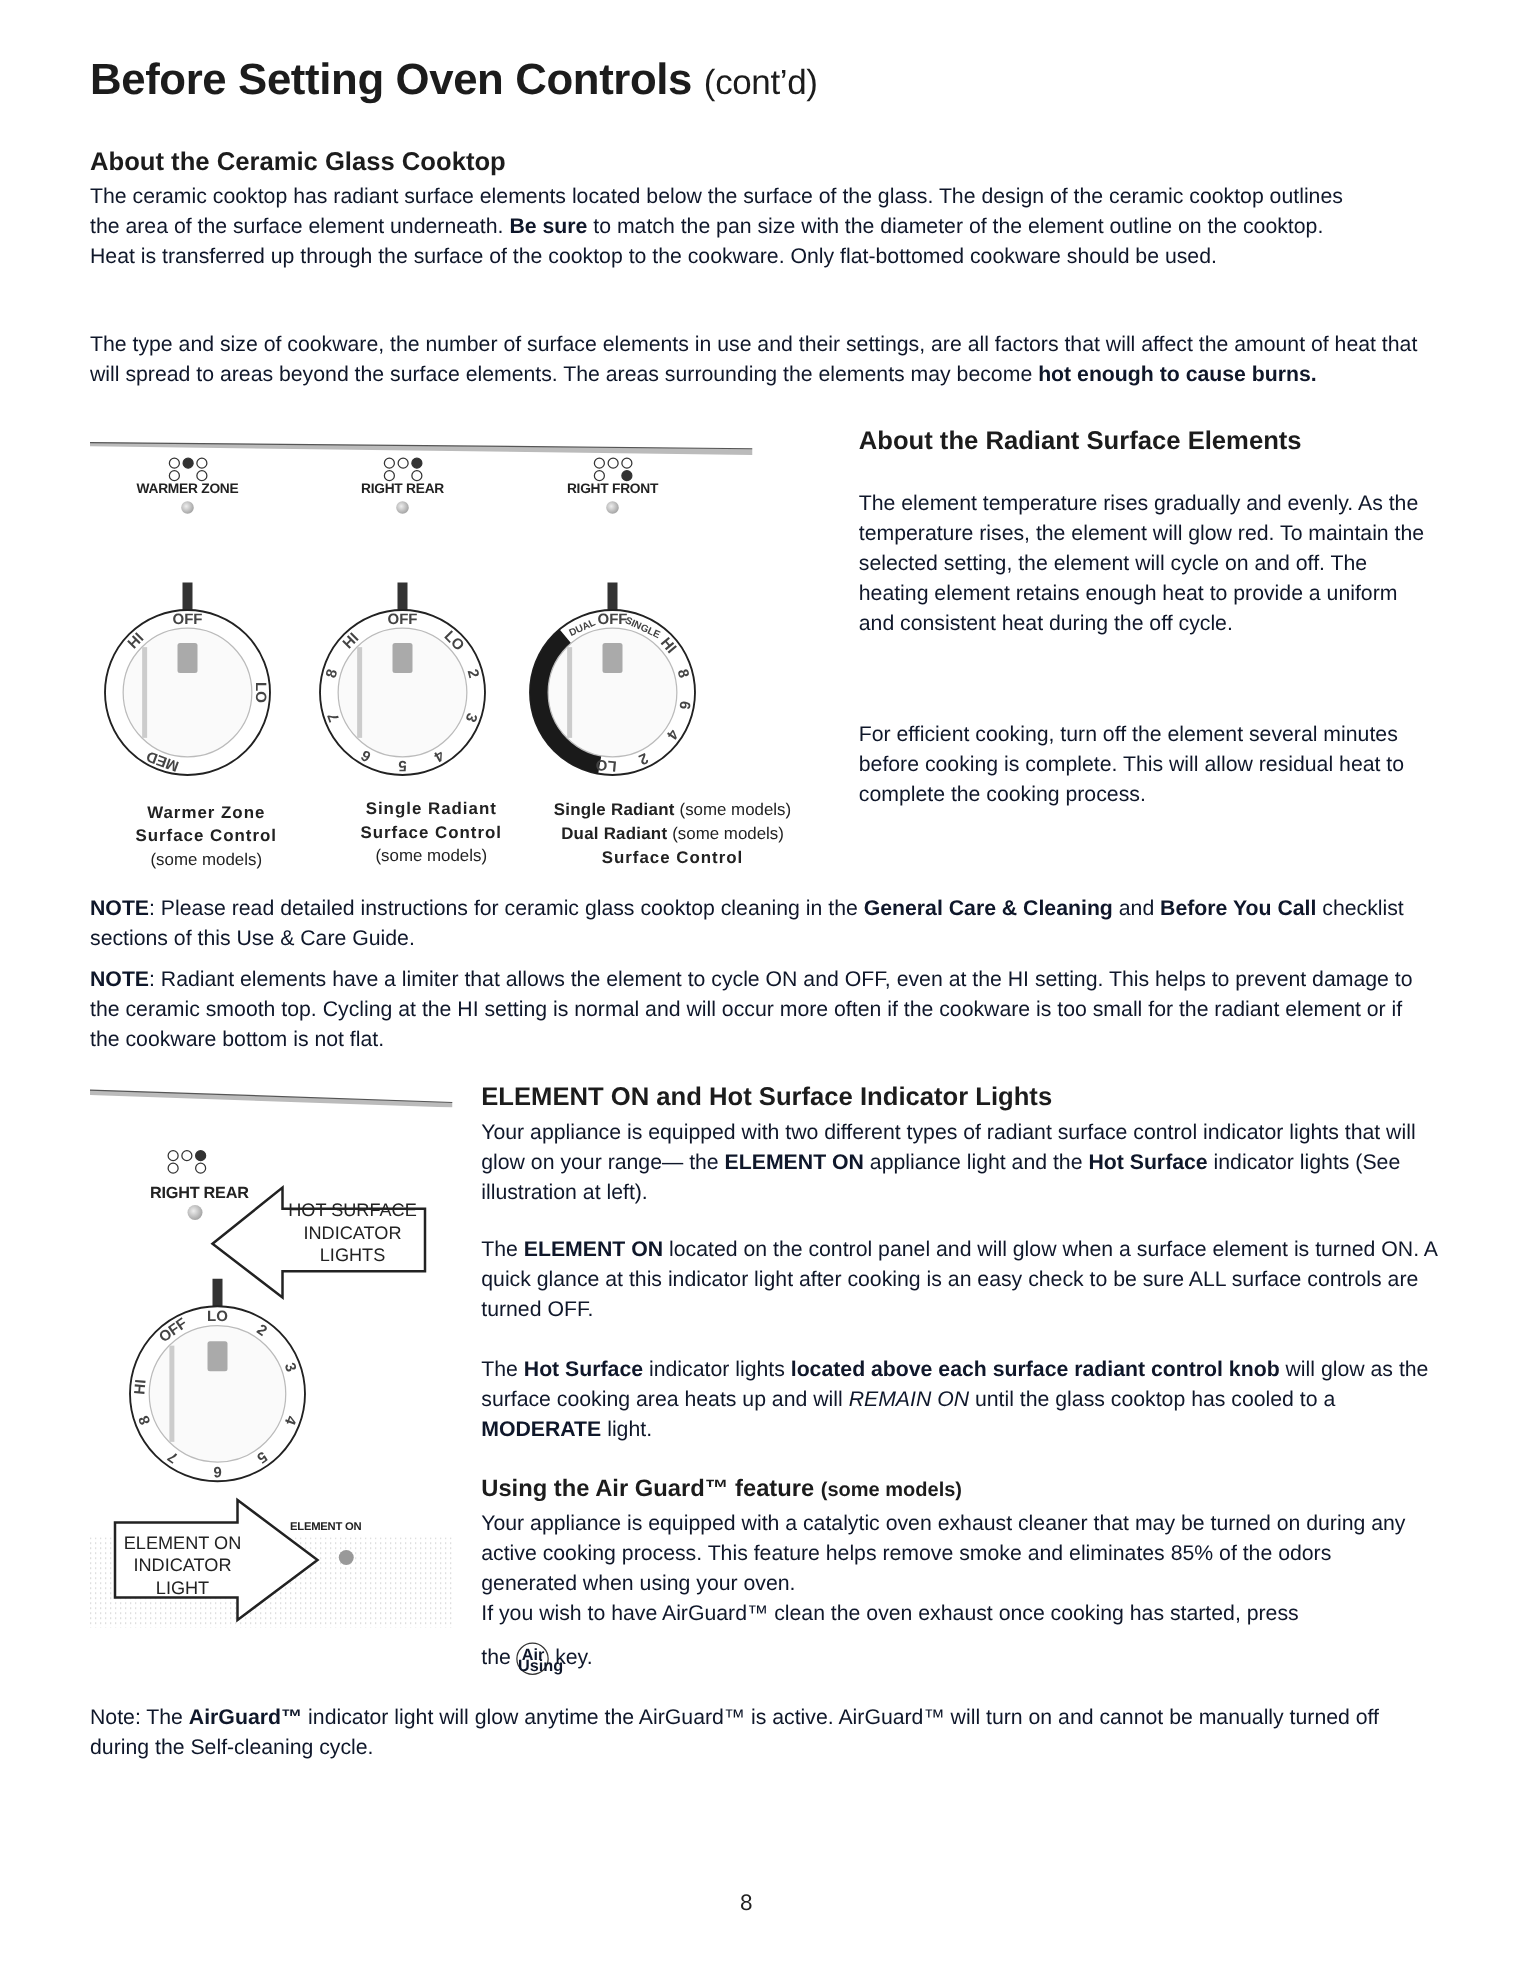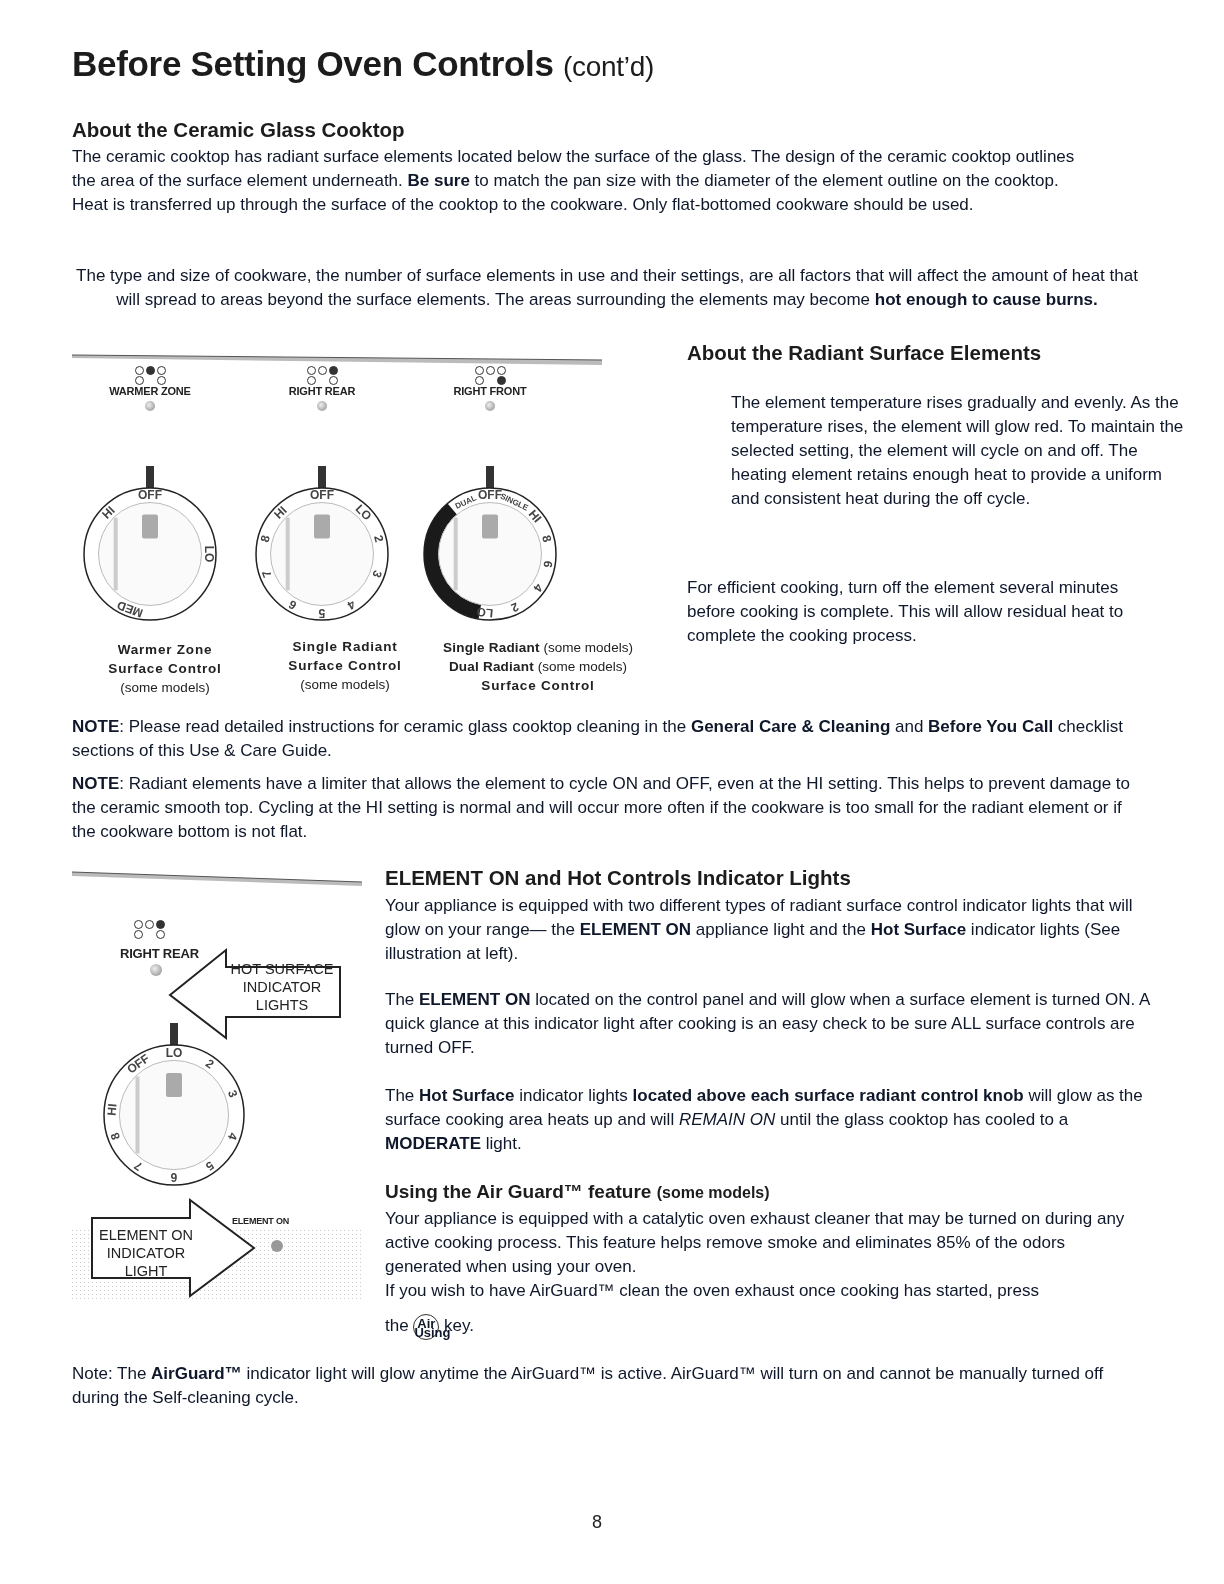--- a/index.html
+++ b/index.html
@@ -29,21 +29,21 @@
 
 <div class="abs title">
   <span>Before Setting Oven Controls</span>
   <span class="cont">(cont’d)</span>
 </div>
 
 <div class="abs h2" style="left:72px;top:118px;">About the Ceramic Glass Cooktop</div>
 <div class="abs p" style="left:72px;top:145px;width:1020px;">
   <span>The ceramic cooktop has radiant surface elements located below the surface of the glass. The design of the ceramic cooktop outlines the area of the surface element underneath. </span><b>Be sure</b><span> to match the pan size with the diameter of the element outline on the cooktop. Heat is transferred up through the surface of the cooktop to the cookware. Only flat-bottomed cookware should be used.</span>
 </div>
-<div class="abs p" style="left:72px;top:264px;width:1070px;text-align:center;">
+<div class="abs p" style="left:72px;top:264px;width:1070px;">
   <span>The type and size of cookware, the number of surface elements in use and their settings, are all factors that will affect the amount of heat that will spread to areas beyond the surface elements. The areas surrounding the elements may become </span><b>hot enough to cause burns.</b>
 </div>
 
 <div class="abs" style="left:72px;top:352px;width:530px;height:10px;">
   <svg width="530" height="12">
       <polygon points="0,1 530,6 530,11 0,4" fill="#bbb"></polygon>
       <line x1="0" y1="1" x2="530" y2="6" stroke="#555" stroke-width="1"></line>
     </svg>
 </div>
 
@@ -141,21 +141,21 @@
   <div style="font-weight:bold">Surface Control</div>
   <div class="sm">(some models)</div>
 </div>
 <div class="abs knob-label" style="left:418px;top:638px;width:240px;letter-spacing:0.2px;">
   <div><b>Single Radiant</b> <span class="sm">(some models)</span></div>
   <div><b>Dual Radiant</b> <span class="sm">(some models)</span></div>
   <div style="font-weight:bold;letter-spacing:0.8px;">Surface Control</div>
 </div>
 
 <div class="abs h2" style="left:687px;top:341px;">About the Radiant Surface Elements</div>
-<div class="abs p" style="left:687px;top:391px;width:462px;margin-left:44px;">The element temperature rises gradually and evenly. As the temperature rises, the element will glow red. To maintain the selected setting, the element will cycle on and off. The heating element retains enough heat to provide a uniform and consistent heat during the off cycle.</div>
+<div class="abs p" style="left:687px;top:391px;width:462px;">The element temperature rises gradually and evenly. As the temperature rises, the element will glow red. To maintain the selected setting, the element will cycle on and off. The heating element retains enough heat to provide a uniform and consistent heat during the off cycle.</div>
 <div class="abs p" style="left:687px;top:576px;width:440px;">For efficient cooking, turn off the element several minutes before cooking is complete. This will allow residual heat to complete the cooking process.</div>
 
 <div class="abs p" style="left:72px;top:715px;width:1080px;">
   <b>NOTE</b><span>:  Please read detailed instructions for ceramic glass cooktop cleaning in the </span><b>General Care &amp; Cleaning</b><span> and </span><b>Before You Call</b><span> checklist sections of this Use &amp; Care Guide.</span>
 </div>
 <div class="abs p" style="left:72px;top:772px;width:1070px;">
   <b>NOTE</b><span>: Radiant elements have a limiter that allows the element to cycle ON and OFF, even at the HI setting. This helps to prevent damage to the ceramic smooth top. Cycling at the HI setting is normal and will occur more often if the cookware is too small for the radiant element or if the cookware bottom is not flat.</span>
 </div>
 
 <div class="abs" style="left:72px;top:870px;width:290px;height:440px;">
@@ -214,21 +214,21 @@
     <polygon points="20,48 118,48 118,30 182,78 118,126 118,108 20,108" fill="#fff" stroke="#222" stroke-width="2"></polygon>
     <circle cx="205" cy="76" r="6" fill="#999"></circle>
   </svg>
   <div class="abs callout" style="left:24px;top:356px;width:100px;">
     <div>ELEMENT ON</div>
     <div>INDICATOR LIGHT</div>
   </div>
   <div class="abs ind-lbl" style="left:160px;top:346px;font-size:9px;">ELEMENT ON</div>
 </div>
 
-<div class="abs h2" style="left:385px;top:866px;">ELEMENT ON and Hot Controls Indicator Lights</div>
+<div class="abs h2" style="left:385px;top:866px;">ELEMENT ON and Hot Surface Indicator Lights</div>
 <div class="abs p" style="left:385px;top:894px;width:760px;">
   <span>Your appliance is equipped with two different types of radiant surface control indicator lights that will glow on your range— the </span><b>ELEMENT ON</b><span> appliance light and the </span><b>Hot Surface</b><span> indicator lights (See illustration at left).</span>
 </div>
 <div class="abs p" style="left:385px;top:988px;width:770px;">
   <span>The </span><b>ELEMENT ON</b><span> located on the control panel and will glow when a surface element is turned ON. A quick glance at this indicator light after cooking is an easy check to be sure ALL surface controls are turned OFF.</span>
 </div>
 <div class="abs p" style="left:385px;top:1084px;width:770px;">
   <span>The </span><b>Hot Surface</b><span> indicator lights </span><b>located above each surface radiant control knob</b><span> will glow as the surface cooking area heats up and will </span><i>REMAIN ON</i><span> until the glass cooktop has cooled to a </span><b>MODERATE</b><span> light.</span>
 </div>
 

